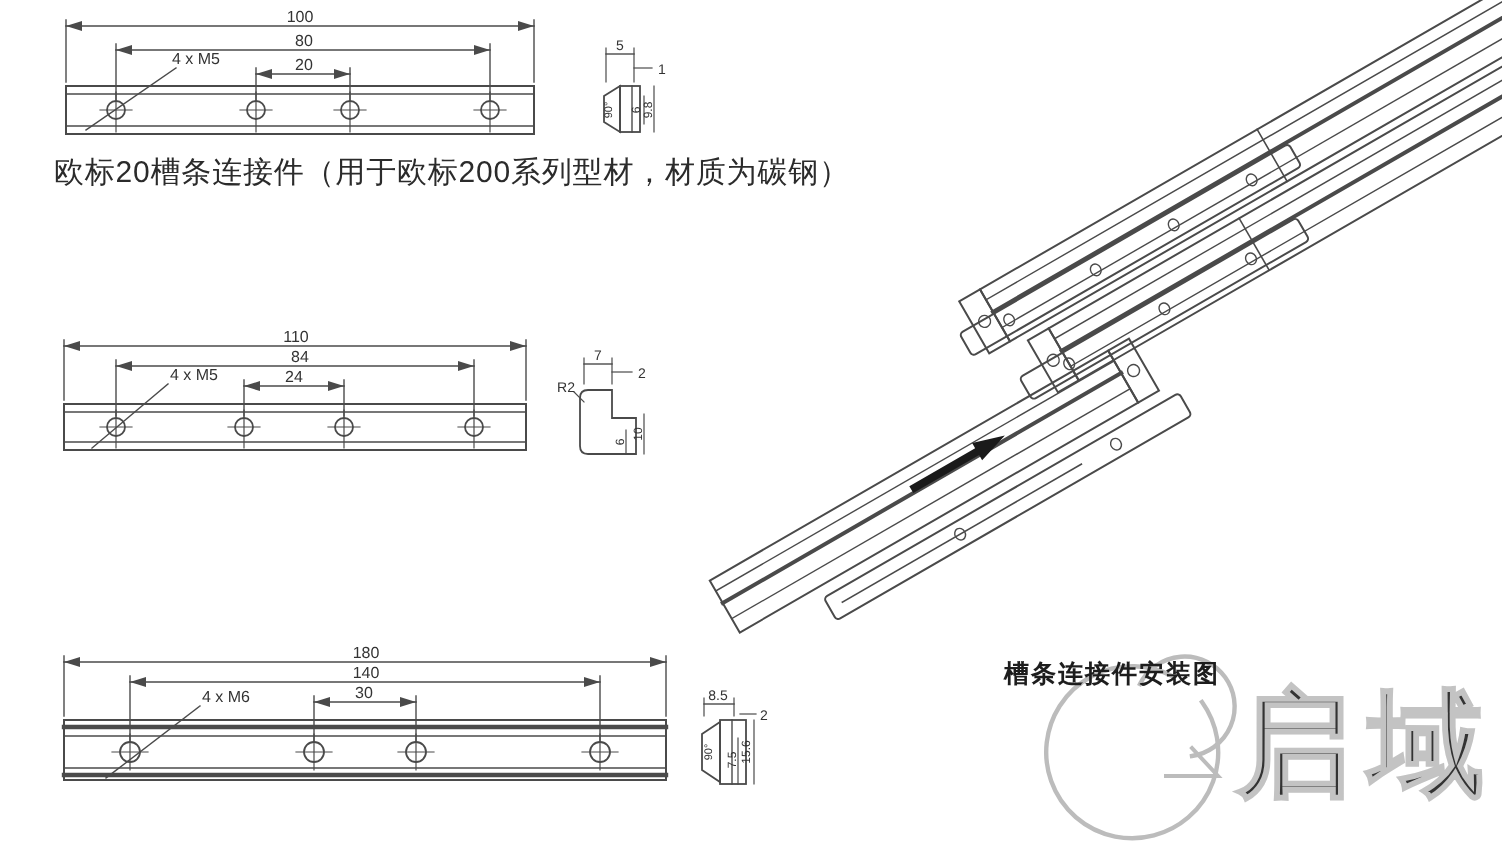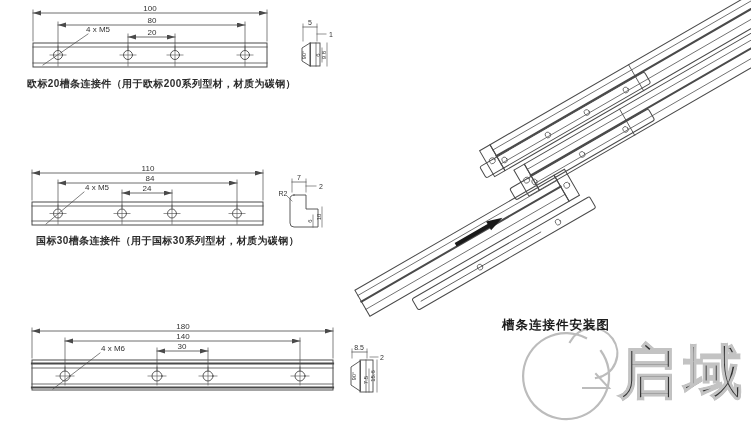--- a/index.html
+++ b/index.html
@@ -1,22 +1,22 @@
 <!DOCTYPE html>
 <html><head>
 <meta charset="utf-8">
 <style>
   html,body{margin:0;padding:0;background:#fff;}
   #stage{position:relative;width:751px;height:428px;background:#fff;overflow:hidden;
          font-family:"Liberation Sans", sans-serif;}
   svg text{font-family:"Liberation Sans", sans-serif;fill:#333;}
-  .caption{position:absolute;color:#2b2b2b;font-size:10px;font-weight:700;
+  .caption{position:absolute;color:#2b2b2b;font-size:15px;font-weight:400;
            letter-spacing:.4px;white-space:nowrap;}
   .caption-big{position:absolute;color:#1d1d1d;font-size:12.5px;font-weight:700;
-           letter-spacing:1px;white-space:nowrap;}
+           letter-spacing:1px;white-space:nowrap;margin-top:12px;}
 </style>
 </head>
 <body>
 
 <div id="stage">
 
 <svg width="751" height="428" viewBox="0 0 751 428" stroke-linecap="square" fill="none">
   <defs>
     <marker id="arrE" markerWidth="9" markerHeight="7" refX="8" refY="2.5" orient="auto" markerUnits="userSpaceOnUse">
       <path d="M0,0 L8,2.5 L0,5 Z" fill="#4a4a4a" stroke="none"></path>
@@ -251,16 +251,15 @@
   <g>
     <path d="M 586 338 A 43 43 0 1 0 601 351" stroke="#bcbcbc" stroke-width="2.2"></path>
     <path d="M 570 342 A 25 25 0 1 1 596 378" stroke="#bcbcbc" stroke-width="2.2"></path>
     <polyline points="596,374 609,388 583,388" stroke="#bcbcbc" stroke-width="2"></polyline>
     <text x="618" y="392" font-size="58" font-weight="bold" letter-spacing="8" fill="none" stroke="#c3c3c3" stroke-width="1.1">启域</text>
   </g>
 </svg>
 
 
 <div class="caption" style="left:27px;top:77px">欧标20槽条连接件（用于欧标200系列型材，材质为碳钢）</div>
-<div class="caption" style="left:36px;top:234px">国标30槽条连接件（用于国标30系列型材，材质为碳钢）</div>
 <div class="caption-big" style="left:502px;top:317px">槽条连接件安装图</div>
 
 </div>
 
 </body></html>

